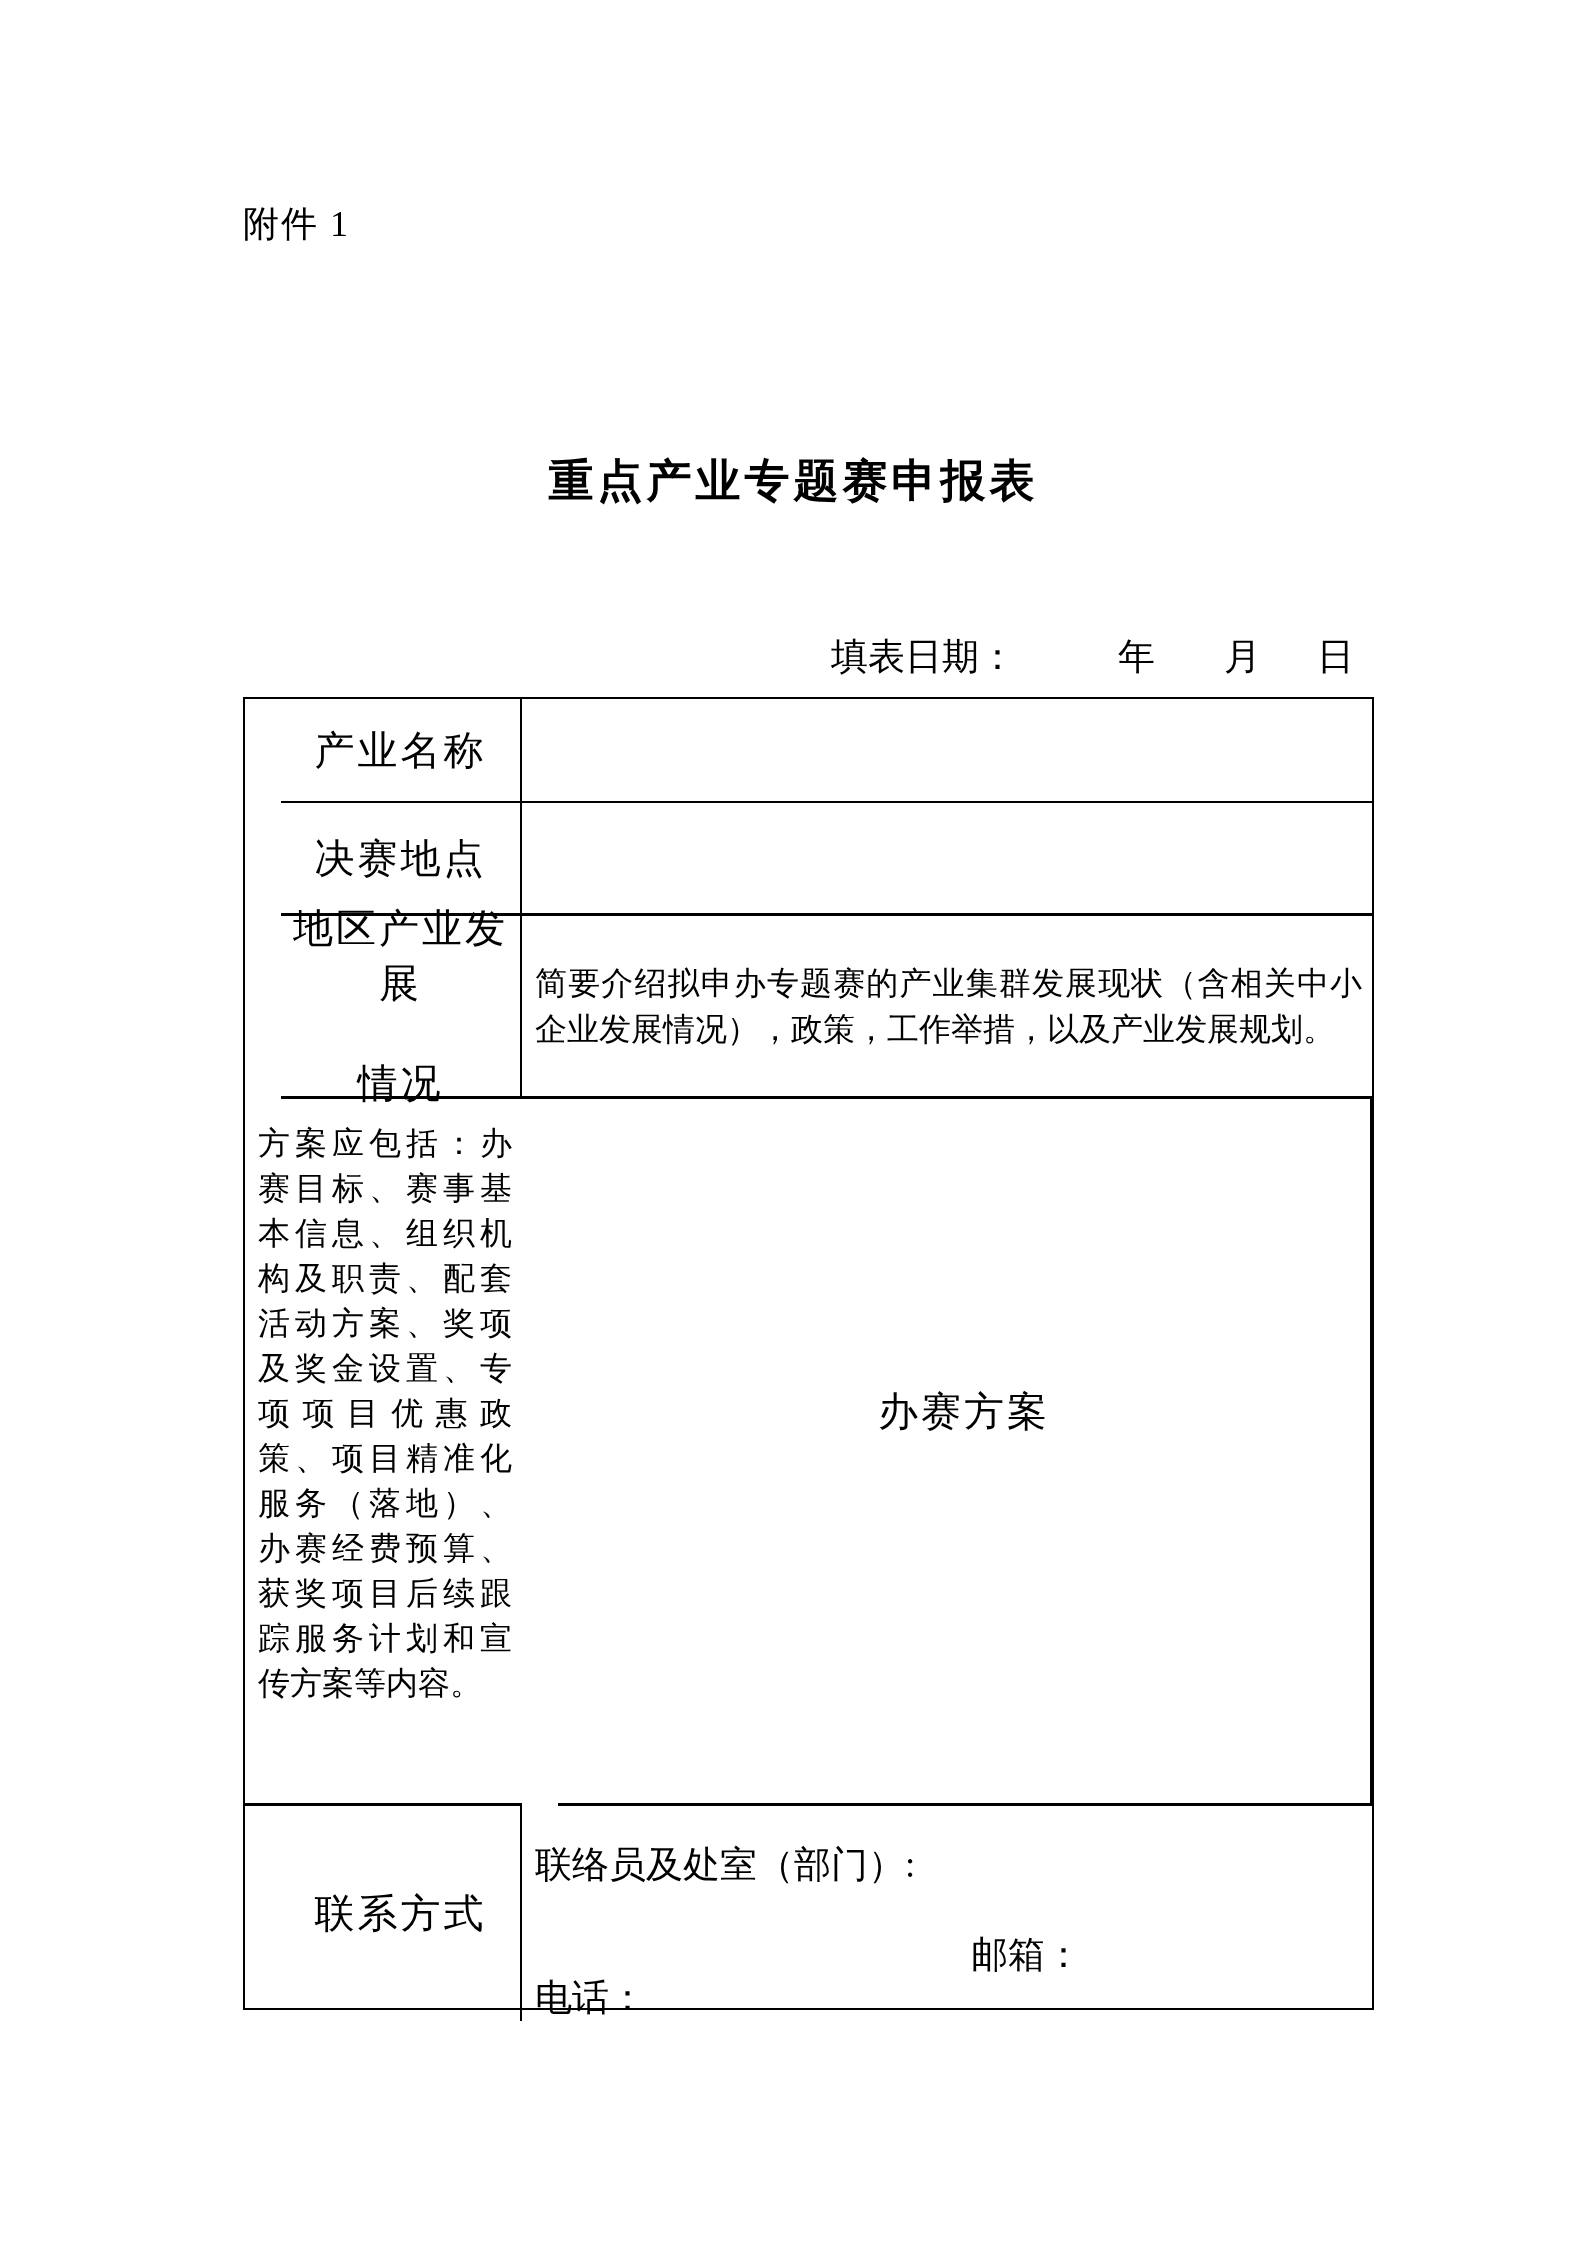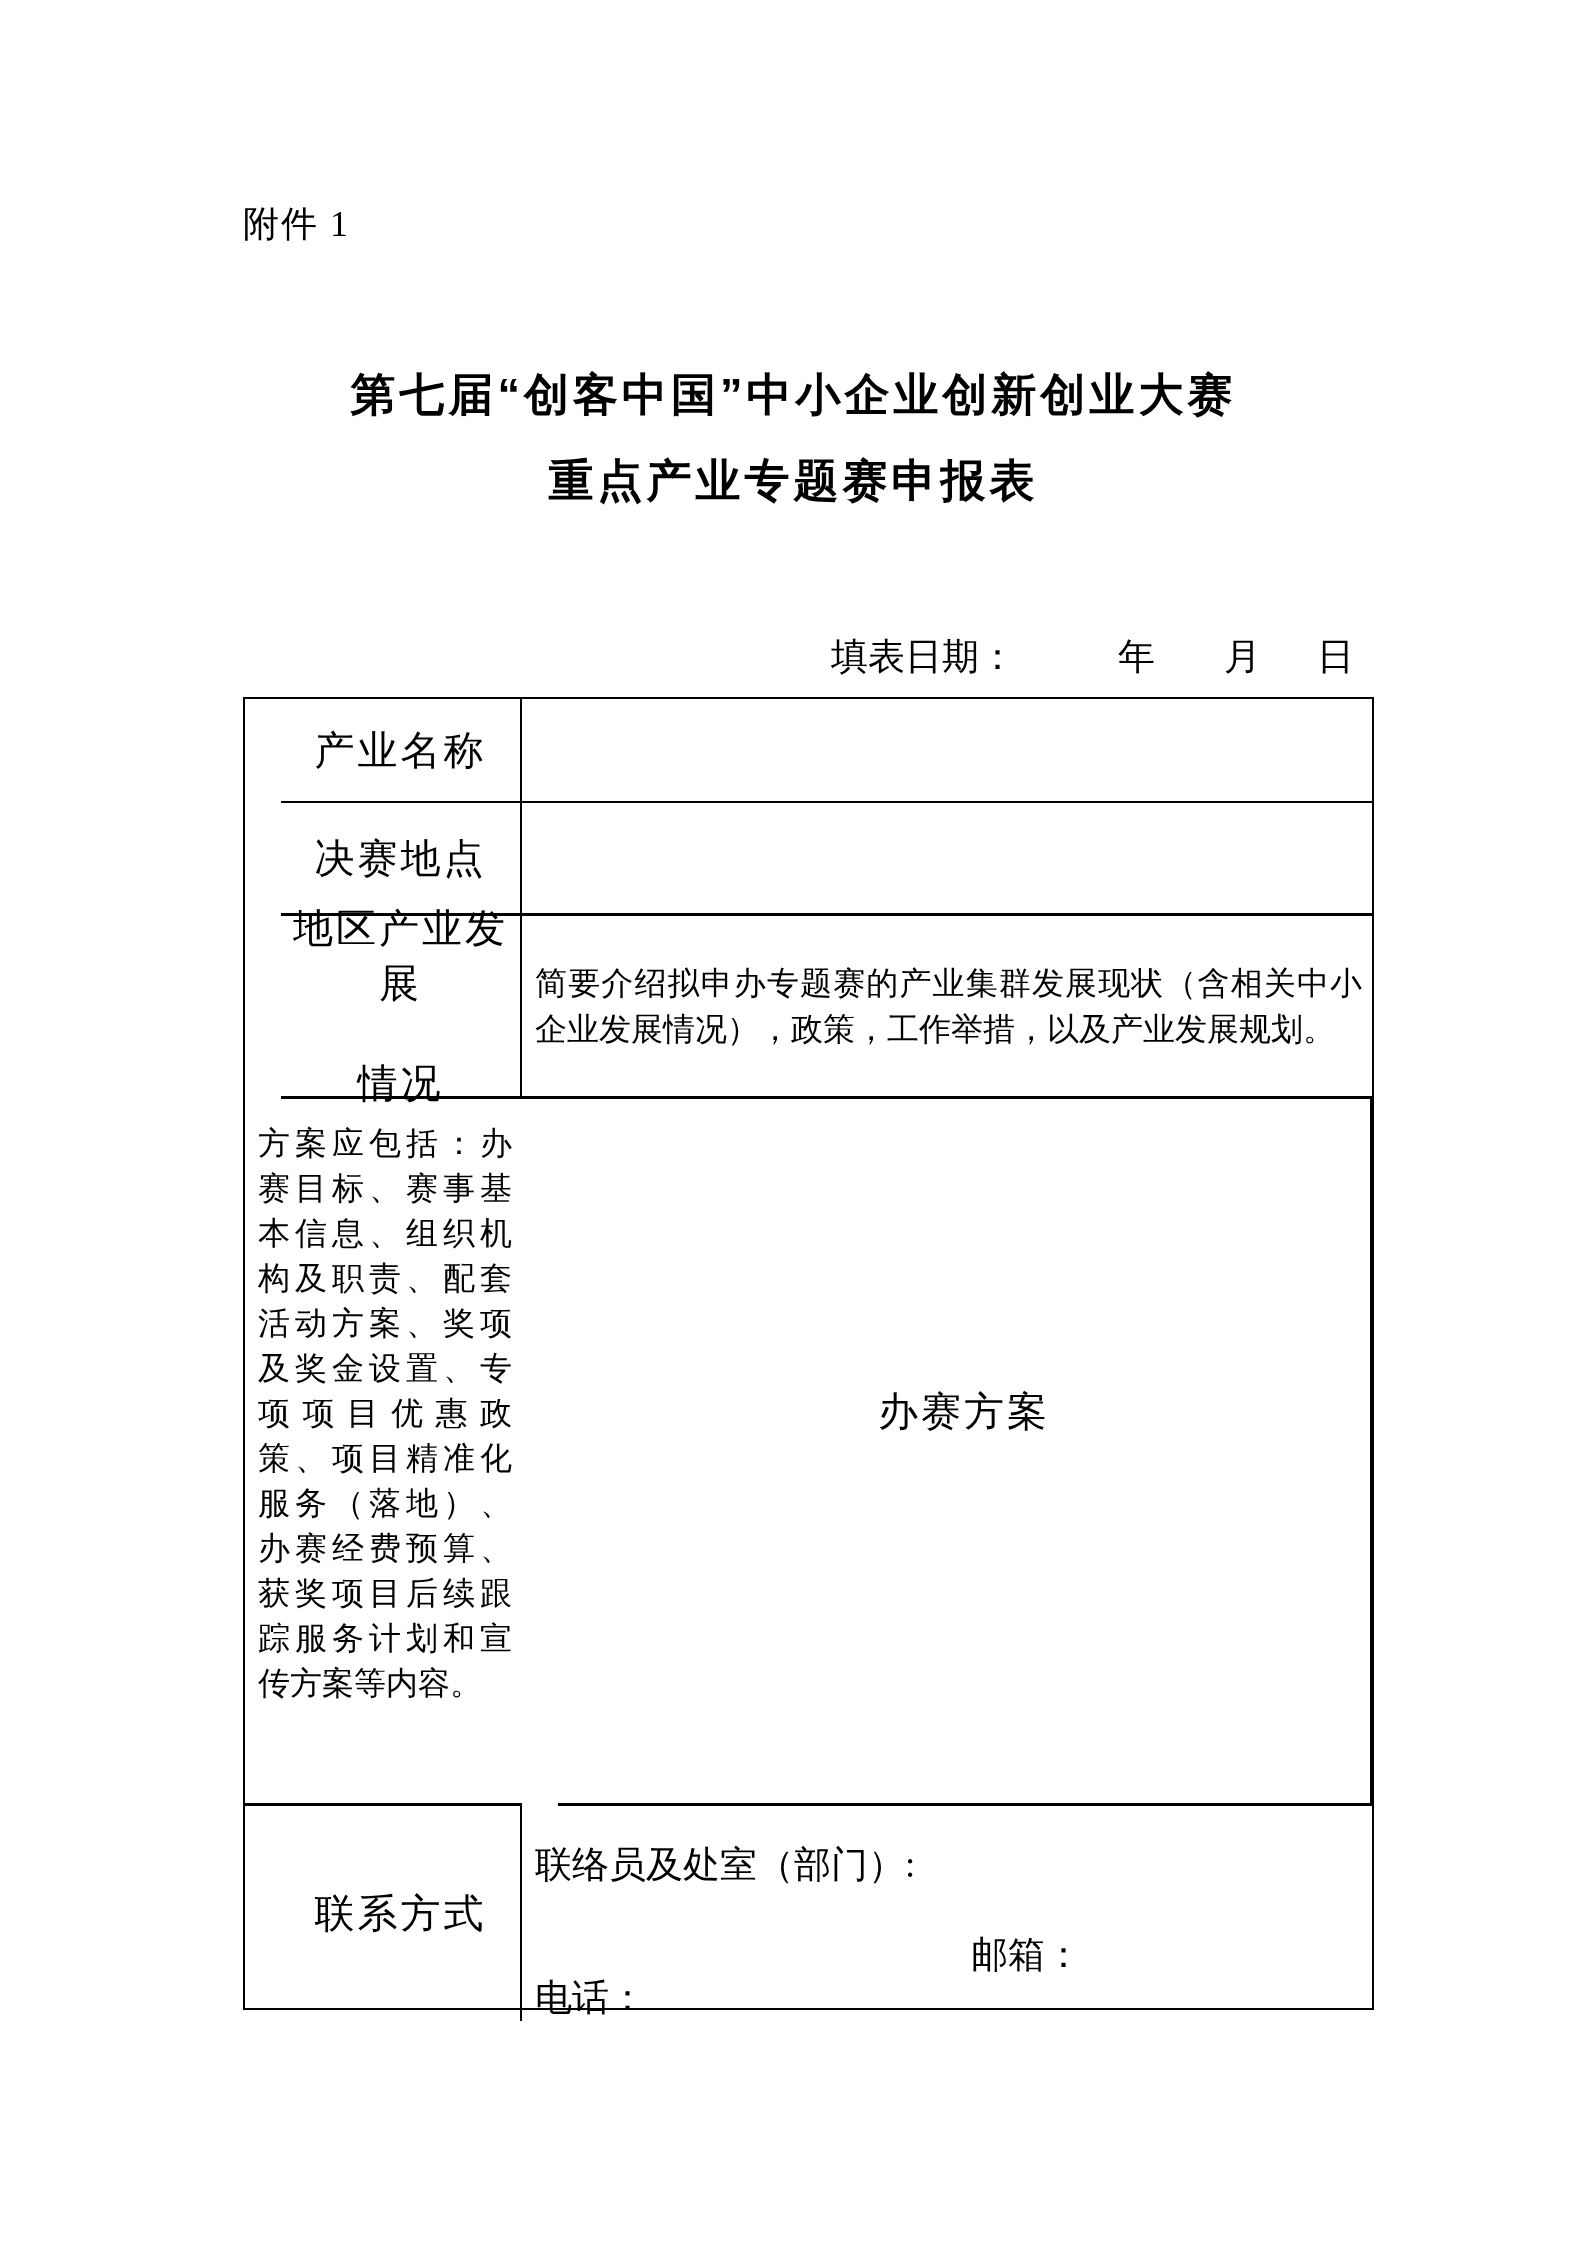--- a/index.html
+++ b/index.html
@@ -87,21 +87,20 @@
   .contact-line{ display:flex; white-space:nowrap; }
   .phone-label{ display:inline-block; width:436px;margin-top:43px; }
 </style>
 </head>
 <body>
 
 <div class="page">
 
   <div class="attachment">附件 1</div>
 
-  <div class="title title1">第七届“创客中国”中小企业创新创业大赛</div>
   <div class="title title2">重点产业专题赛申报表</div>
 
   <div class="meta meta-date">填表日期：</div>
   <div class="meta meta-year">年</div>
   <div class="meta meta-month">月</div>
   <div class="meta meta-day">日</div>
 
   <div class="tbl">
 
     <div class="cell lbl bb2">

